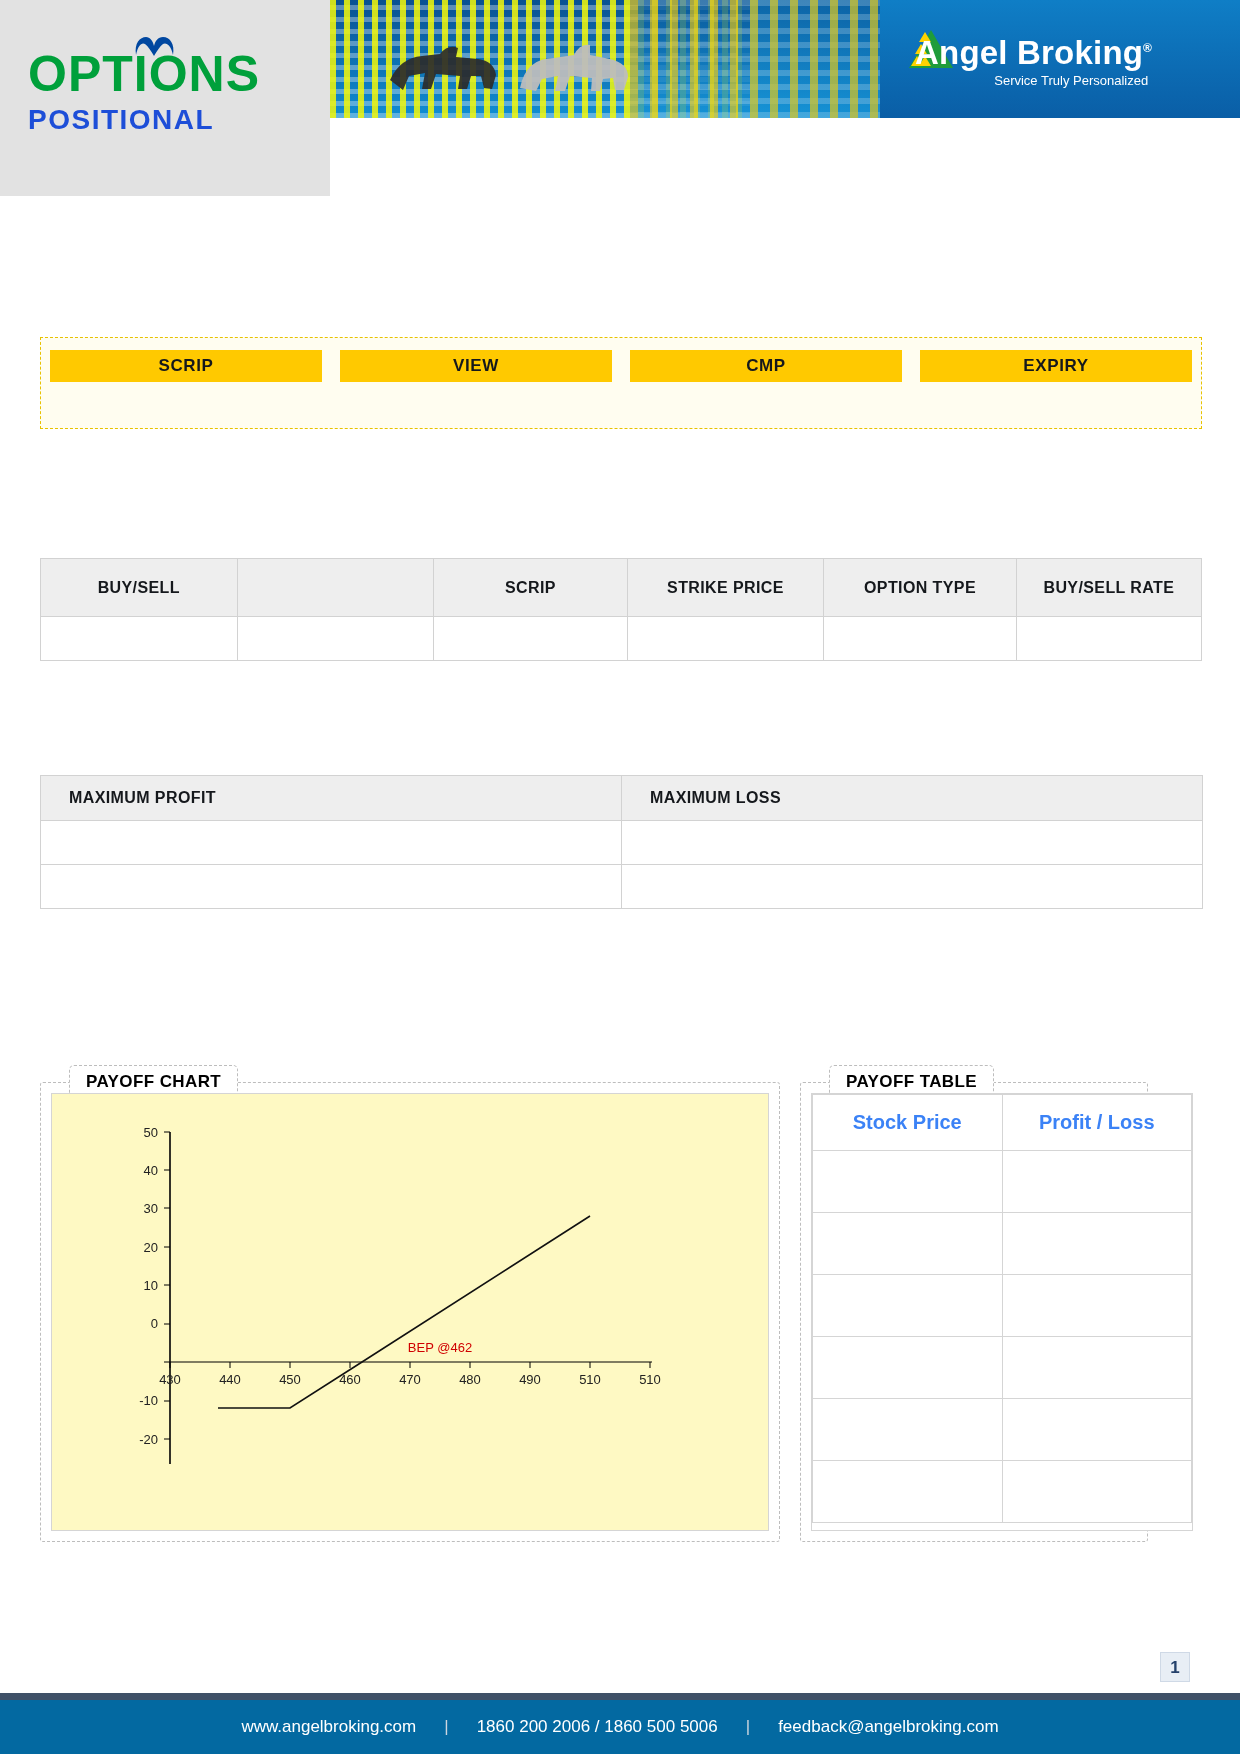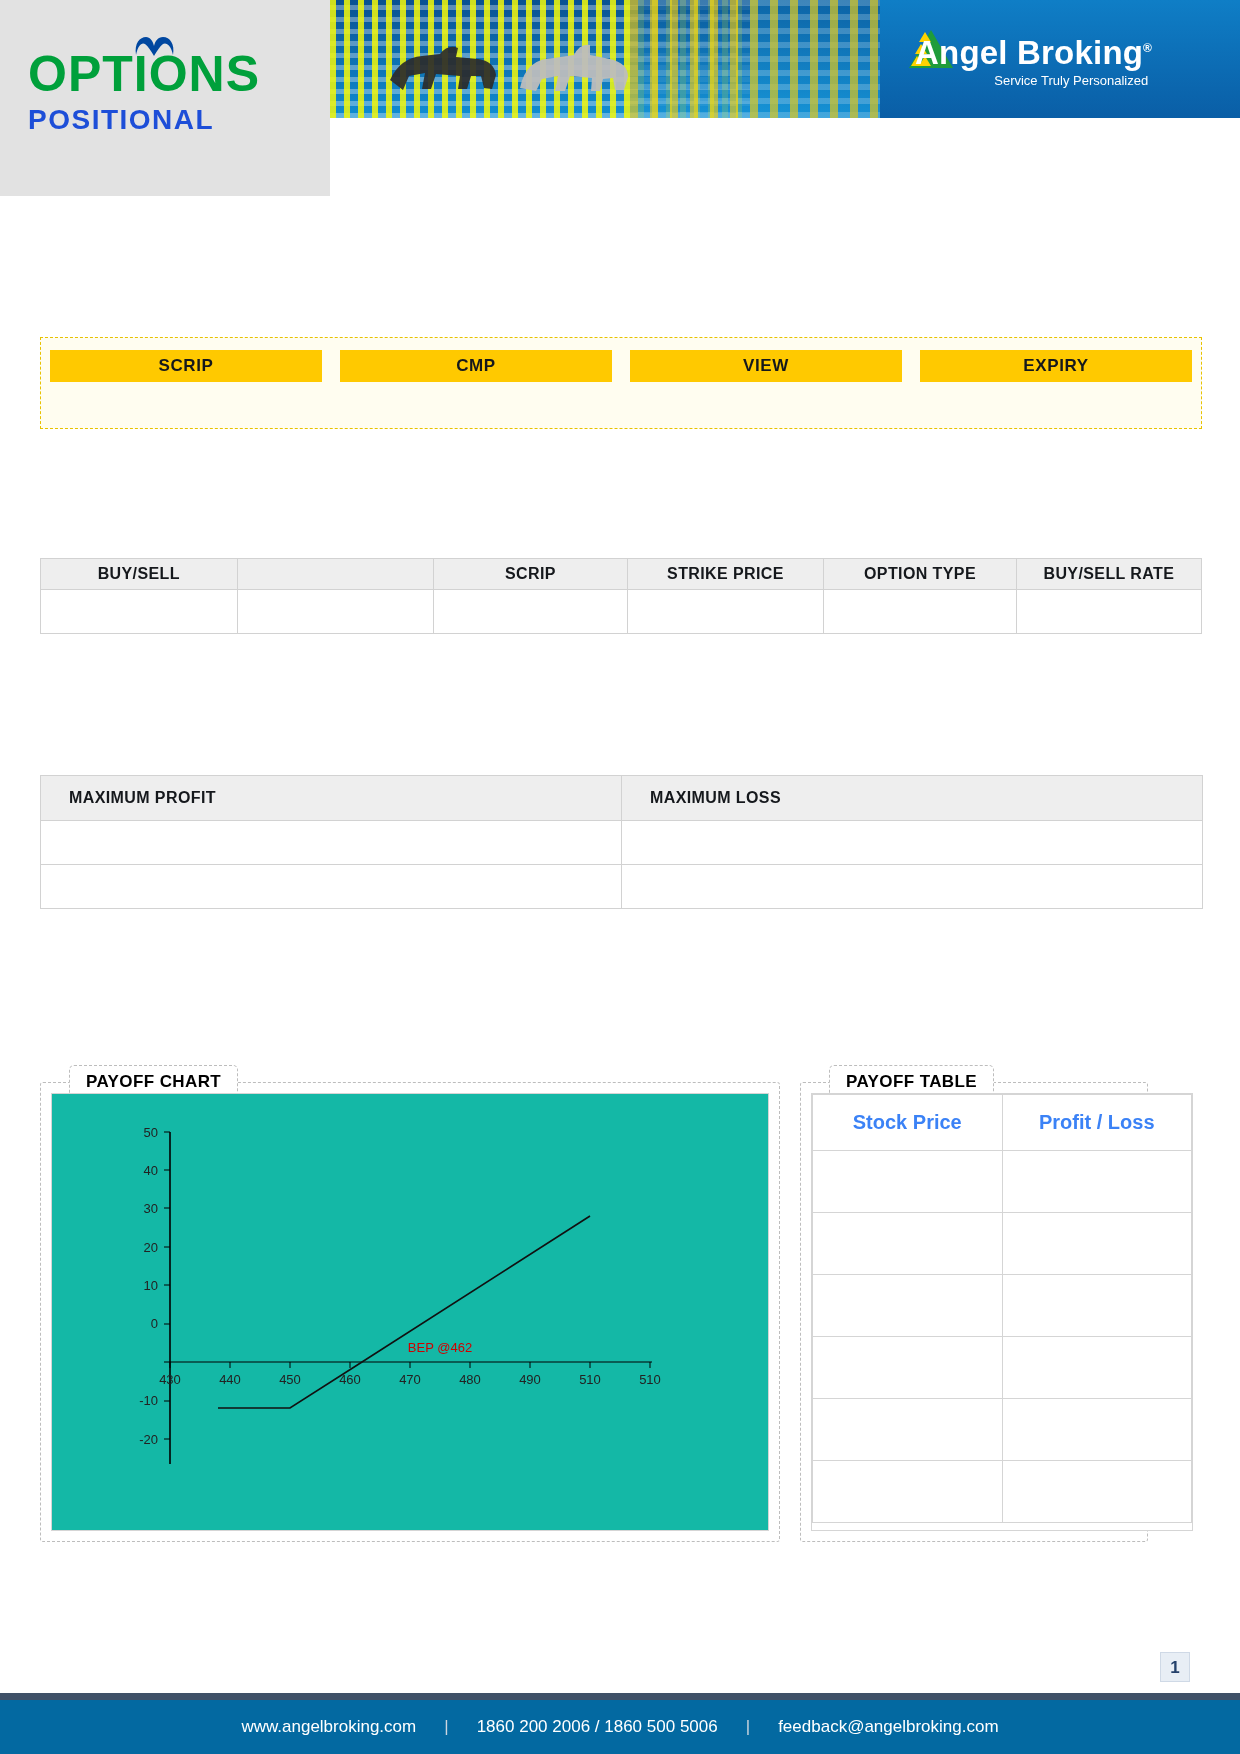--- a/index.html
+++ b/index.html
@@ -173,21 +173,21 @@
   .tbl th {
     background: #eeeeee;
     font-size: 16px;
     font-weight: bold;
     color: #15181c;
     letter-spacing: .4px;
   }
   .tbl td { background: #fff; }
 
   #trade-table { top: 558px; left: 40px; width: 1162px; }
-  #trade-table th { height: 31px; }
+  #trade-table th { height: 58px; }
 
   #minmax-table { top: 775px; left: 40px; width: 1162px; }
   #minmax-table th { height: 45px; text-align: left; padding-left: 28px; margin-top: 20px; }
   #minmax-table td { height: 44px; }
 
   
   .panel {
     position: absolute;
     border: 1px dashed #bdbdbd;
     background: #fff;
@@ -208,21 +208,21 @@
   }
   #payoff-chart-panel {
     top: 1082px; left: 40px;
     width: 740px; height: 460px;
   }
   #payoff-chart-inner {
     position: absolute;
     top: 10px; left: 10px;
     width: 718px; height: 438px;
     border: 1px solid #d5d5d5;
-    background: #14b8a6;
+    background: #fef9c3;
   }
   #payoff-table-panel {
     top: 1082px; left: 800px;
     width: 348px; height: 460px;
   }
   #payoff-table-inner {
     position: absolute;
     top: 10px; left: 10px;
     width: 382px; height: 438px;
     border: 1px solid #d5d5d5;
@@ -337,22 +337,22 @@
     <svg class="horns" viewBox="0 0 46 22">
       <path d="M4 20 C2 8 8 2 14 2 C18 2 21 6 22 11 C23 6 26 2 31 2 C38 2 43 9 41 20 C39 10 34 7 31 9 C28 11 25 16 22 21 C19 16 16 11 13 9 C10 7 6 10 4 20 Z" fill="#0047a0"></path>
     </svg>
     <div class="o2">POSITIONAL</div>
   </div>
 </div>
 
 <div class="scrip-box">
   <div class="scrip-cells">
     <div class="scrip-cell">SCRIP</div>
+    <div class="scrip-cell">VIEW</div>
     <div class="scrip-cell">CMP</div>
-    <div class="scrip-cell">VIEW</div>
     <div class="scrip-cell">EXPIRY</div>
   </div>
 </div>
 
 <table class="tbl" id="trade-table">
   <colgroup>
     <col style="width:190px">
       <col style="width:190px">
       <col style="width:187px">
     <col style="width:190px">

